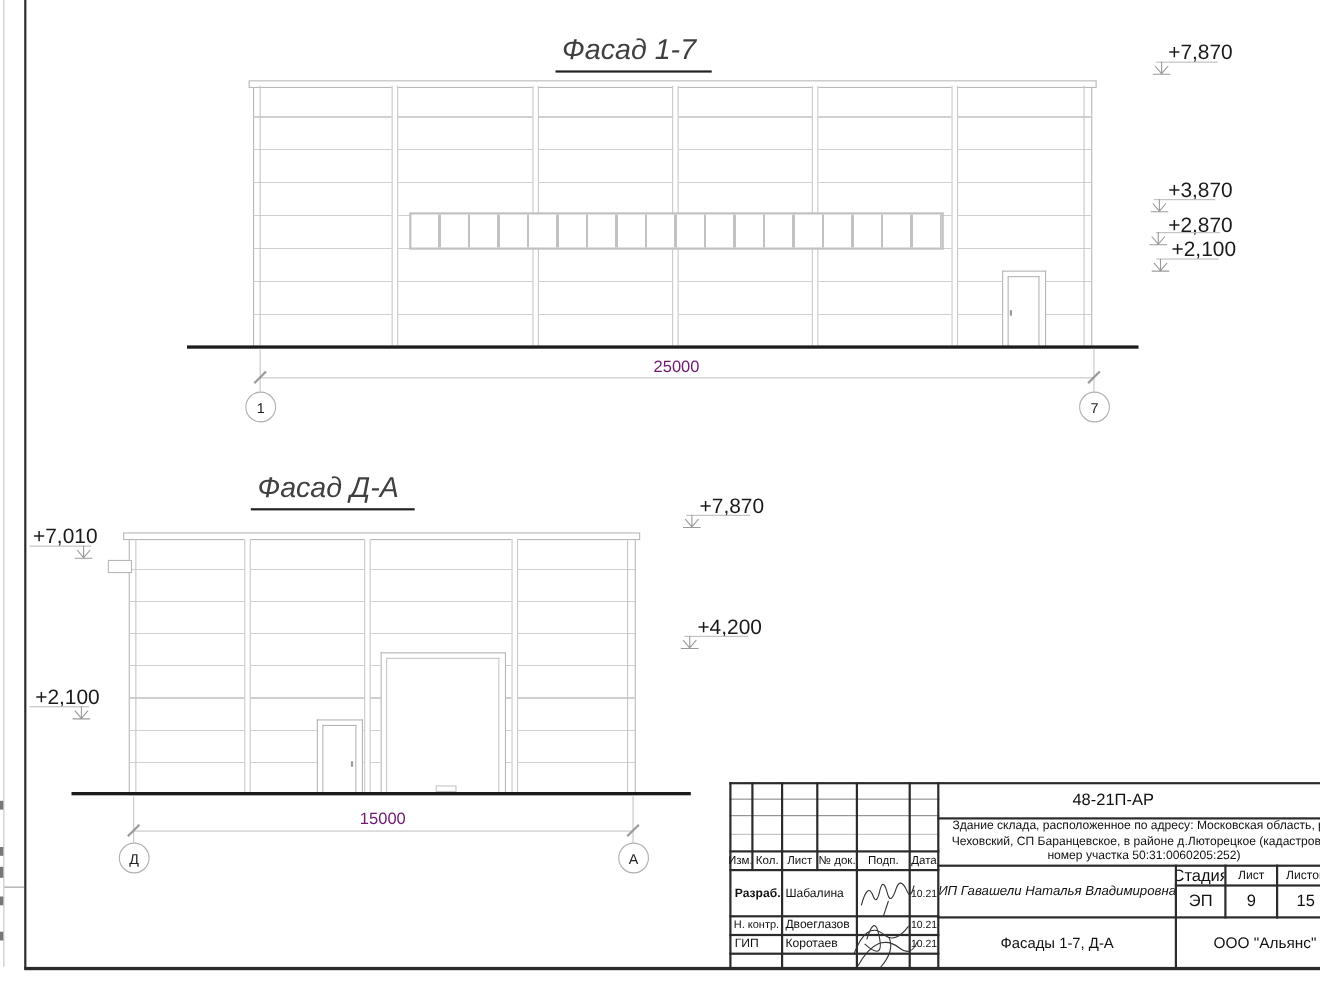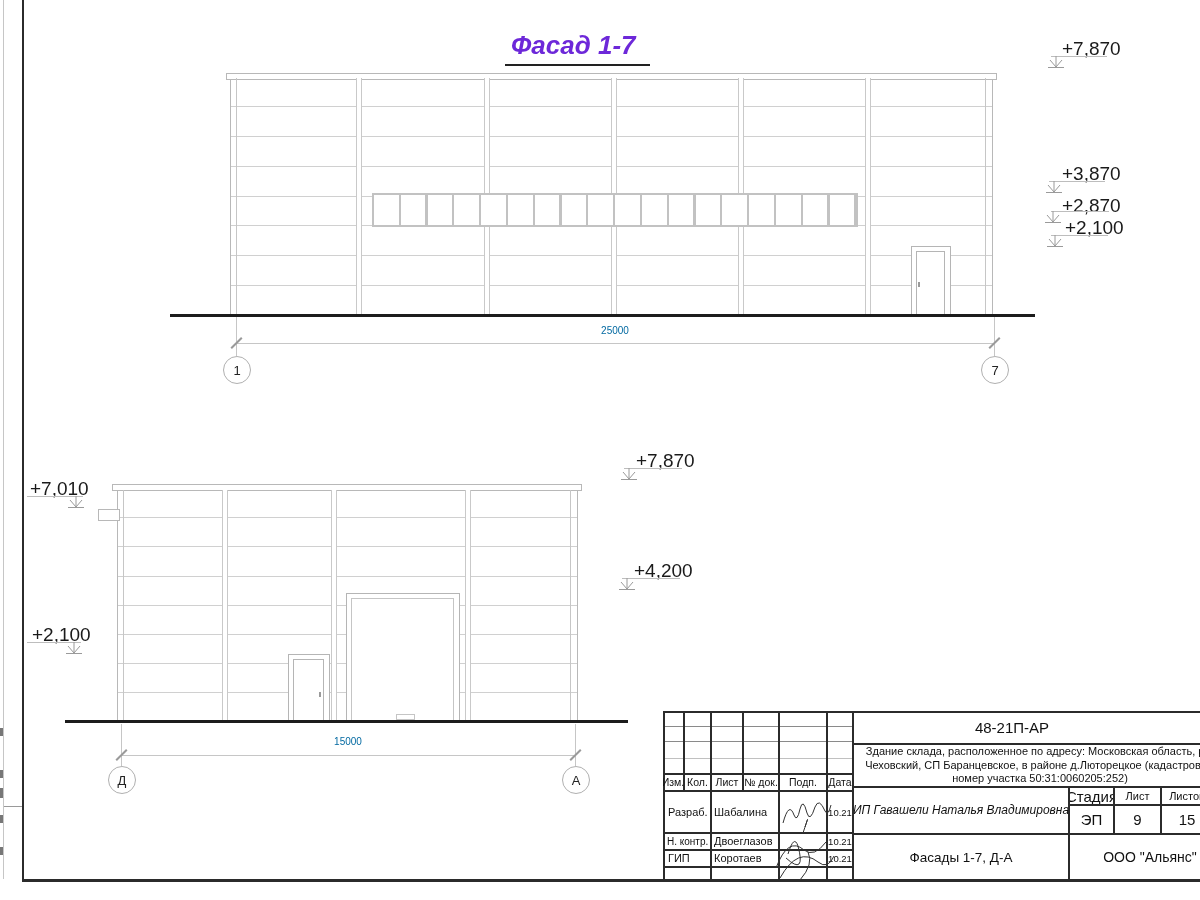--- a/index.html
+++ b/index.html
@@ -10,22 +10,22 @@
   .lt{position:absolute;background:#c6c6c6;}          
   .cell{position:absolute;display:flex;align-items:center;justify-content:center;
         color:#111;overflow:hidden;white-space:nowrap;}
   .bld{position:absolute;border:1px solid #b8b8b8;background:
        repeating-linear-gradient(to bottom,#ffffff 0px,#ffffff 28.9px,#d0d0d0 28.9px,#d0d0d0 29.9px);}
   .col{position:absolute;width:4px;background:#fff;border-left:1px solid #c9c9c9;border-right:1px solid #c9c9c9;}
   .cap{position:absolute;background:#fff;border:1px solid #b8b8b8;}
   .tick{position:absolute;width:15px;height:2px;background:#9a9a9a;transform:rotate(-45deg);}
   .bub{position:absolute;width:26px;height:26px;border:1px solid #b0b0b0;border-radius:50%;
        display:flex;align-items:center;justify-content:center;font-size:13px;color:#222;background:#fff;}
-  .dim{position:absolute;font-size:10px;color:#0369a1;text-align:center;}
-  .ftitle{position:absolute;font-size:26px;font-style:italic;font-weight:bold;color:#6d28d9;
+  .dim{position:absolute;font-size:15px;color:#701a75;text-align:center;}
+  .ftitle{position:absolute;font-size:26px;font-style:italic;font-weight:normal;color:#404040;
           border-bottom:2px solid #222;padding:0 14px 3px 6px;}
   .etext{position:absolute;font-size:19px;color:#1a1a1a;}
   .eshelf{position:absolute;height:1px;background:#bdbdbd;}
   .esym{position:absolute;}
 </style>
 </head>
 <body>
 
 <div id="sheet">
 
@@ -88,20 +88,21 @@
   <svg class="esym" style="left:1044px;top:211px;" width="18" height="16" viewBox="0 0 18 16">
       <path d="M9 0 V11 M3 4 L9 11 L15 4 M1 11.5 H17" stroke="#9a9a9a" stroke-width="1" fill="none"></path>
     </svg>
 
   <div class="etext" style="left:1065px;top:217px;">+2,100</div>
   <div class="eshelf" style="left:1051px;top:235px;width:57px;"></div>
   <svg class="esym" style="left:1046px;top:235px;" width="18" height="16" viewBox="0 0 18 16">
       <path d="M9 0 V11 M3 4 L9 11 L15 4 M1 11.5 H17" stroke="#9a9a9a" stroke-width="1" fill="none"></path>
     </svg>
 
+  <div class="ftitle" style="left:228px;top:428px;">Фасад Д-А</div>
 
   <div class="bld" style="left:117px;top:488px;width:459px;height:233px;background:
        repeating-linear-gradient(to bottom,#ffffff 0px,#ffffff 28.2px,#d0d0d0 28.2px,#d0d0d0 29.2px);"></div>
   <div class="cap" style="left:112px;top:484px;width:468px;height:5px;"></div>
   <div class="lt" style="left:123px;top:490px;width:1px;height:231px;"></div>
   <div class="lt" style="left:570px;top:490px;width:1px;height:231px;"></div>
   <div class="col" style="left:222px;top:490px;height:231px;"></div>
   <div class="col" style="left:331px;top:490px;height:231px;"></div>
   <div class="col" style="left:465px;top:490px;height:231px;"></div>
 
@@ -176,21 +177,21 @@
   <div class="ln" style="left:1113px;top:786px;width:2px;height:49px;"></div>
   <div class="ln" style="left:1160px;top:786px;width:2px;height:49px;"></div>
 
   <div class="cell" style="left:663px;top:773px;width:20px;height:17px;font-size:10.5px;">Изм.</div>
   <div class="cell" style="left:685px;top:773px;width:25px;height:17px;font-size:10.5px;">Кол.</div>
   <div class="cell" style="left:712px;top:773px;width:30px;height:17px;font-size:10.5px;">Лист</div>
   <div class="cell" style="left:744px;top:773px;width:34px;height:17px;font-size:10.5px;text-align:center;">№ док.</div>
   <div class="cell" style="left:780px;top:773px;width:46px;height:17px;font-size:10.5px;">Подп.</div>
   <div class="cell" style="left:828px;top:773px;width:24px;height:17px;font-size:10.5px;">Дата</div>
 
-  <div class="cell" style="left:665px;top:792px;width:45px;height:40px;justify-content:flex-start;padding-left:3px;font-size:11px;">Разраб.</div>
+  <div class="cell" style="left:665px;top:792px;width:45px;height:40px;justify-content:flex-start;padding-left:3px;font-size:11px;font-weight:bold;">Разраб.</div>
   <div class="cell" style="left:712px;top:792px;width:66px;height:40px;justify-content:flex-start;padding-left:2px;font-size:11px;">Шабалина</div>
   <div class="cell" style="left:827px;top:792px;width:26px;height:40px;font-size:9.5px;">10.21</div>
 
   <div class="cell" style="left:665px;top:833px;width:46px;height:16px;justify-content:flex-start;padding-left:2px;font-size:10px;">Н. контр.</div>
   <div class="cell" style="left:712px;top:833px;width:66px;height:16px;justify-content:flex-start;padding-left:2px;font-size:11px;text-align:center;">Двоеглазов</div>
   <div class="cell" style="left:827px;top:833px;width:26px;height:16px;font-size:9.5px;">10.21</div>
 
   <div class="cell" style="left:665px;top:850px;width:46px;height:16px;justify-content:flex-start;padding-left:3px;font-size:11px;">ГИП</div>
   <div class="cell" style="left:712px;top:850px;width:66px;height:16px;justify-content:flex-start;padding-left:2px;font-size:11px;">Коротаев</div>
   <div class="cell" style="left:827px;top:850px;width:26px;height:16px;font-size:9.5px;">10.21</div>

